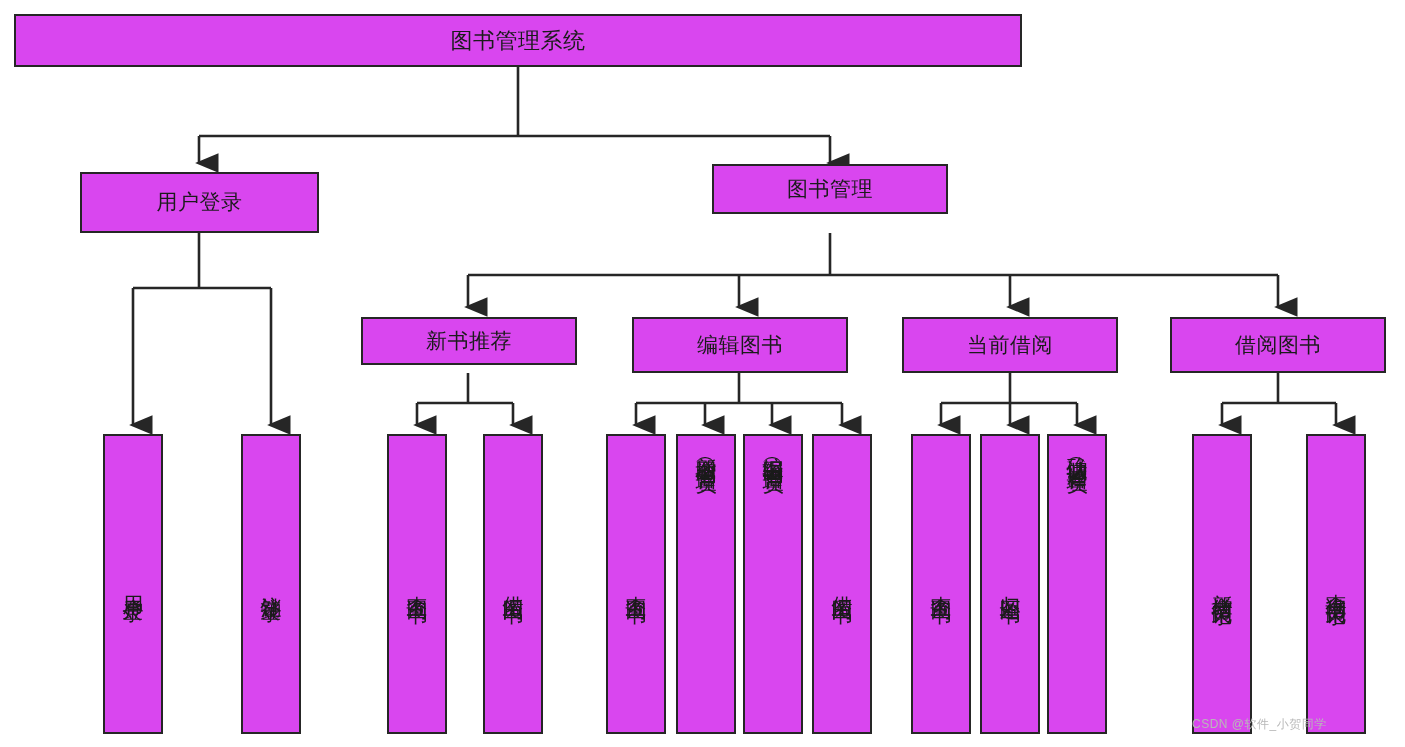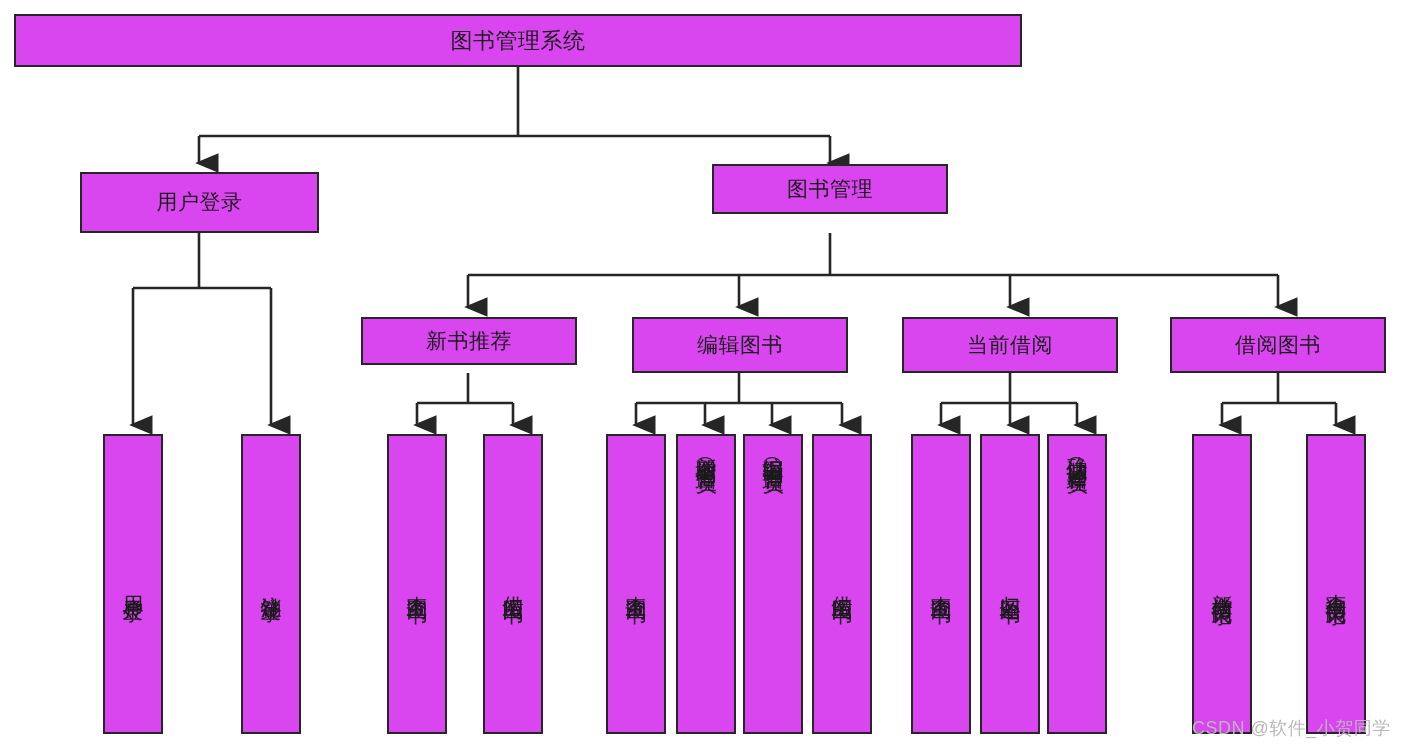--- a/index.html
+++ b/index.html
@@ -59,21 +59,21 @@
     letter-spacing: 2.5px;
     white-space: nowrap;
   }
   .node.vert.centered {
     align-items: center;
     padding-top: 0;
   }
   #root-node .label { font-size: 22px; }
   .watermark {
     position: absolute;
-    font-size: 18px;
+    font-size: 12px;
     color: #b8b8b8;
     letter-spacing: 0.5px;
     white-space: nowrap;
     z-index: 5;
     font-family: "Liberation Sans", "DejaVu Sans", sans-serif;
   }
 </style>
 </head>
 <body>
 

